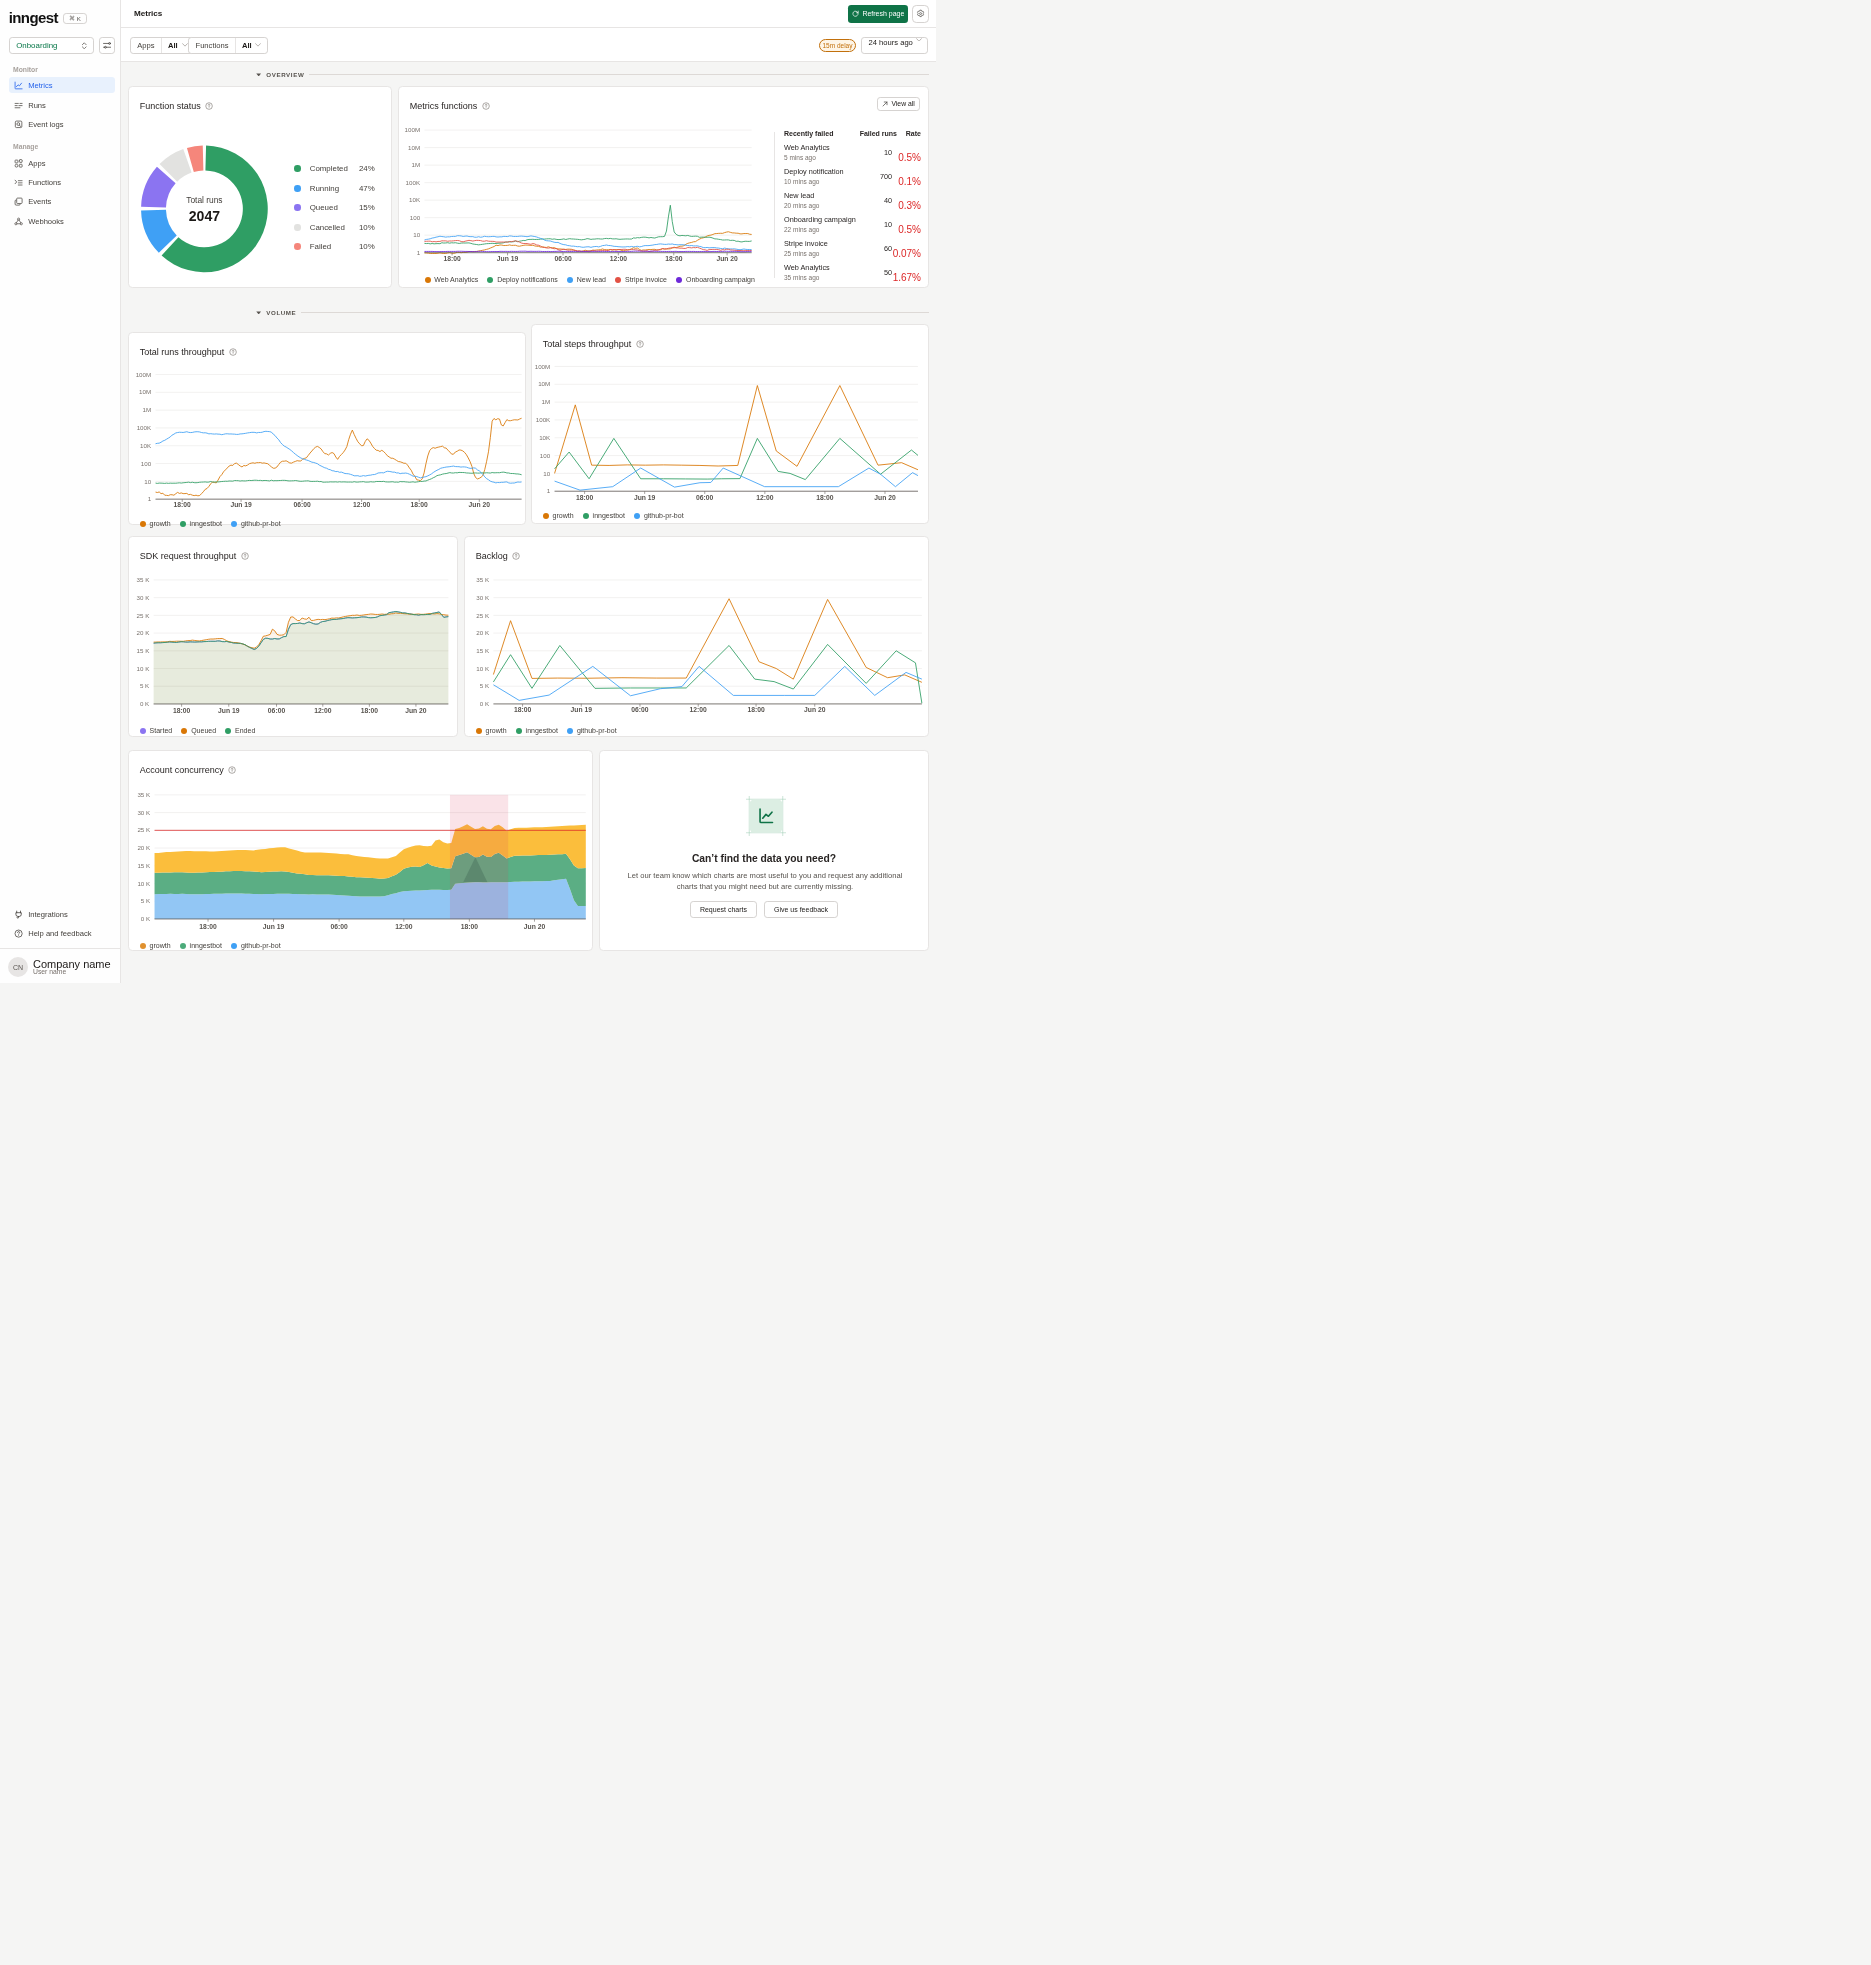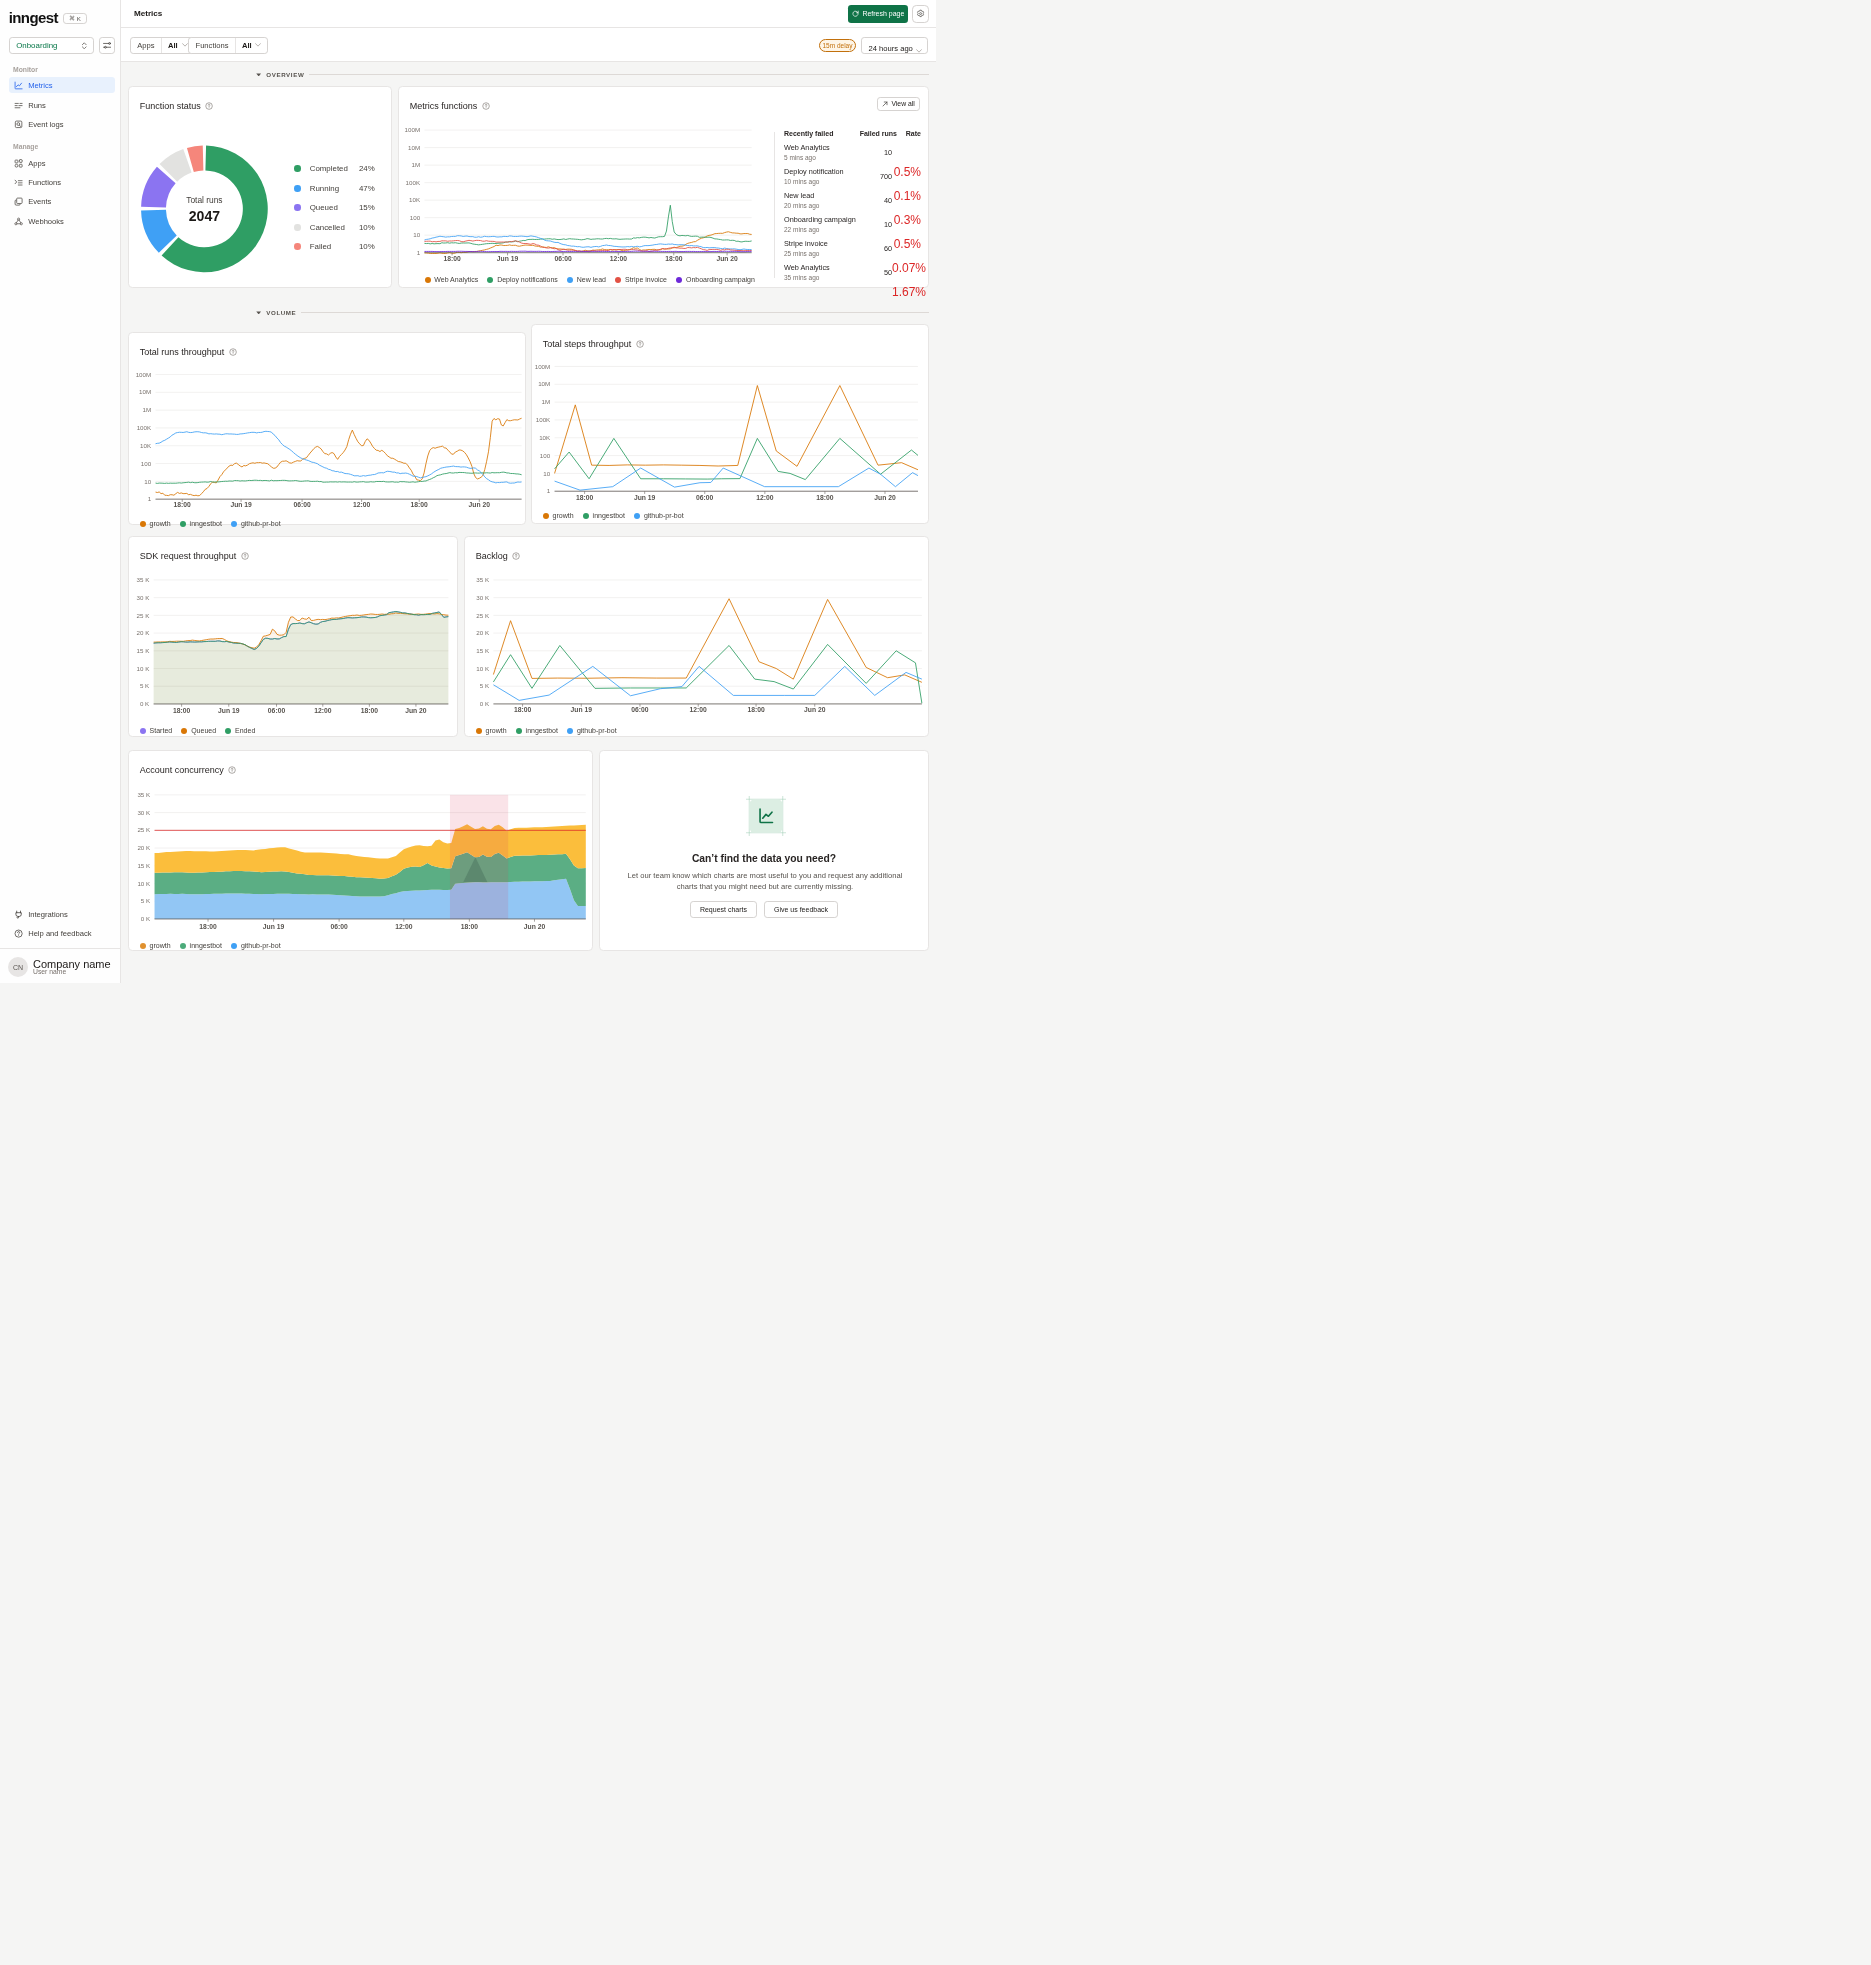--- a/index.html
+++ b/index.html
@@ -36,21 +36,21 @@
               border-radius:4.3px; display:flex; align-items:center; justify-content:center; cursor:pointer; }
   
   #filterbar { position:absolute; left:121px; top:28px; width:815px; height:34px; background:#fff; border-bottom:0.5px solid #E7E5E4; z-index:4; }
   .seg-btn { position:absolute; top:8.7px; height:17px; border:0.5px solid #D6D3D1; border-radius:3.2px; background:#fff;
              display:flex; align-items:stretch; font-size:7.6px; color:#44403C; }
   .seg-btn .lab { display:flex; align-items:center; padding:0 6.5px; border-right:0.5px solid #E7E5E4; }
   .seg-btn .val { display:flex; align-items:center; gap:3.8px; padding:0 6px; font-weight:600; color:#1C1917; }
   .delay-pill { position:absolute; left:698px; top:10.8px; width:37px; height:13px; border:0.5px solid #C2700C; border-radius:541px;
                 background:#FEF5E7; color:#C2700C; font-size:6.5px; font-weight:500; display:flex; align-items:center; justify-content:center; }
   .range-btn { position:absolute; left:740px; top:8.7px; width:67px; height:17px; border:0.5px solid #D6D3D1; border-radius:3.2px;
-               background:#fff; font-size:7.6px; color:#1C1917; display:flex; align-items:flex-end; justify-content:space-between; padding:0 5.4px 0 6.5px; }
+               background:#fff; font-size:7.6px; color:#1C1917; display:flex; align-items:flex-start; justify-content:space-between; padding:0 5.4px 0 6.5px; }
   
   .section-head { position:absolute; display:flex; align-items:center; gap:4.9px; color:#57534E; }
   .section-head .sec-label { font-size:6.2px; font-weight:700; letter-spacing:0.6px; }
   .section-head .sec-line { height:0.5px; background:#DDD9D6; }
   .card { position:absolute; background:#fff; border:0.5px solid #E7E5E4; border-radius:4.3px; }
   .card-title { position:absolute; left:10.8px; top:14px; font-size:9px; font-weight:500; color:#292524; display:flex; align-items:center; gap:4.3px; }
   .chart-svg { position:absolute; left:0; top:0; }
   .legend { position:absolute; left:10.8px; display:flex; gap:9.2px; align-items:center; }
   .legend .li { display:flex; align-items:center; gap:3.8px; font-size:7px; color:#44403C; }
   .legend .dot { width:6px; height:6px; border-radius:50%; }
@@ -60,21 +60,21 @@
   .ff-divider { position:absolute; left:375px; top:45px; width:0.5px; height:146px; background:#E7E5E4; }
   .ff-table { position:absolute; left:385px; top:43px; width:137px; }
   .ff-head { display:flex; font-size:7px; font-weight:600; color:#292524; margin-bottom:7px; white-space:nowrap; }
   .ff-row { display:flex; height:24px; }
   .ff-c1 { width:76px; white-space:nowrap; }
   .ff-c2 { width:32.5px; text-align:right; }
   .ff-c3 { width:29px; text-align:right; }
   .ff-name { font-size:7.3px; color:#292524; line-height:8.7px; }
   .ff-ago { font-size:6.5px; color:#78716C; margin-top:1.6px; }
   .ff-runs { font-size:7.3px; color:#292524; margin-top:3.8px; }
-  .ff-rate { font-size:12px; color:#DC2626; margin-top:21px; }
+  .ff-rate { font-size:10px; color:#DC2626; margin-top:8px; }
   
   .fs-legend-row { position:absolute; display:flex; align-items:center; }
   .fs-legend-row .dot { width:6.5px; height:6.5px; border-radius:50%; margin-right:9.2px; }
   .fs-legend-row .lab { font-size:7.9px; color:#44403C; width:45px; }
   .fs-legend-row .pct { font-size:7.9px; color:#44403C; width:20px; text-align:right; }
   
   .cta-icon { position:absolute; left:146px; top:45px; width:40px; height:40px; }
   .cta-head { position:absolute; left:0; top:102px; width:100%; text-align:center; font-size:10.3px; font-weight:700; color:#292524; }
   .cta-body { position:absolute; left:13.5px; top:120px; width:303px; text-align:center; font-size:7.6px; color:#57534E; line-height:10.8px; }
   .cta-btns { position:absolute; left:0; top:150px; width:100%; display:flex; justify-content:center; gap:7.6px; }

